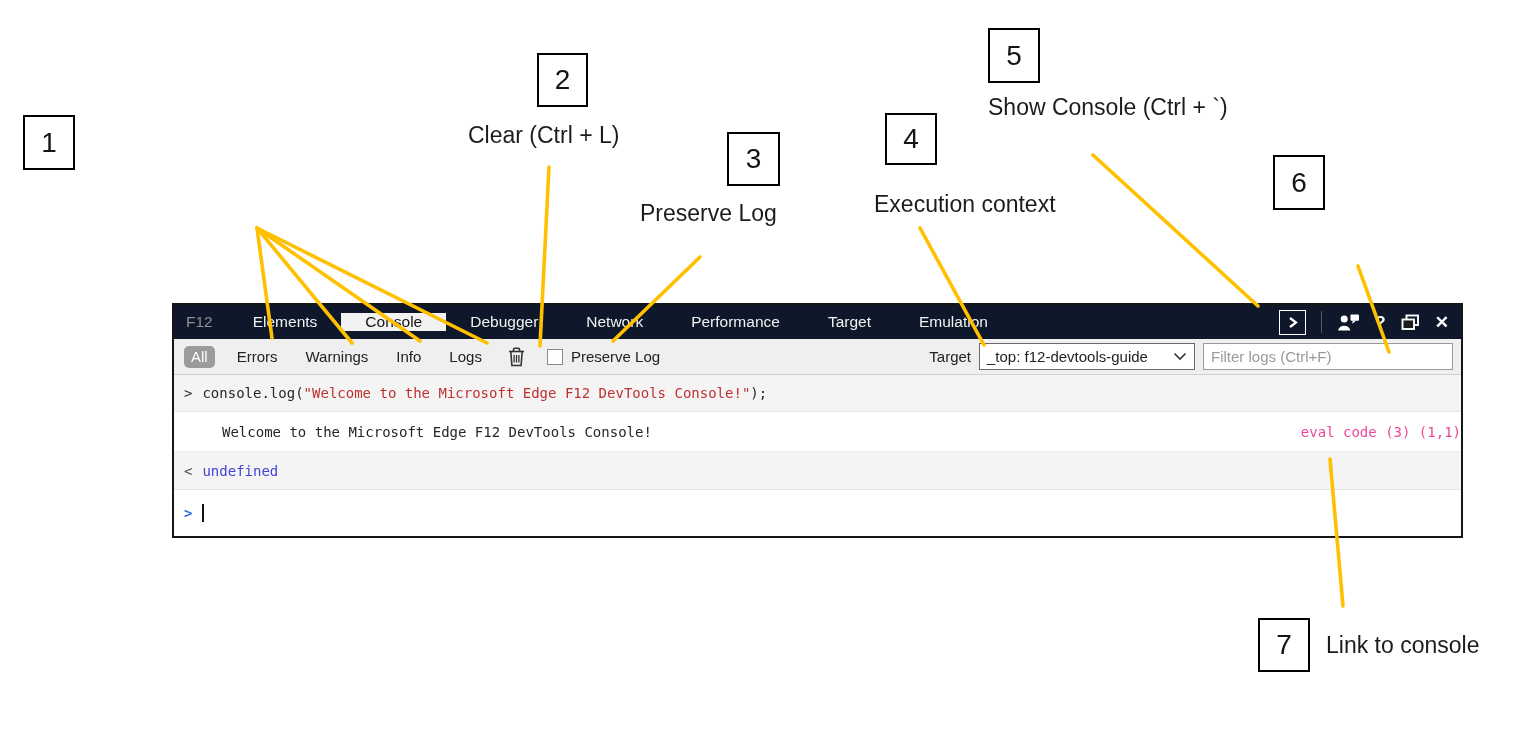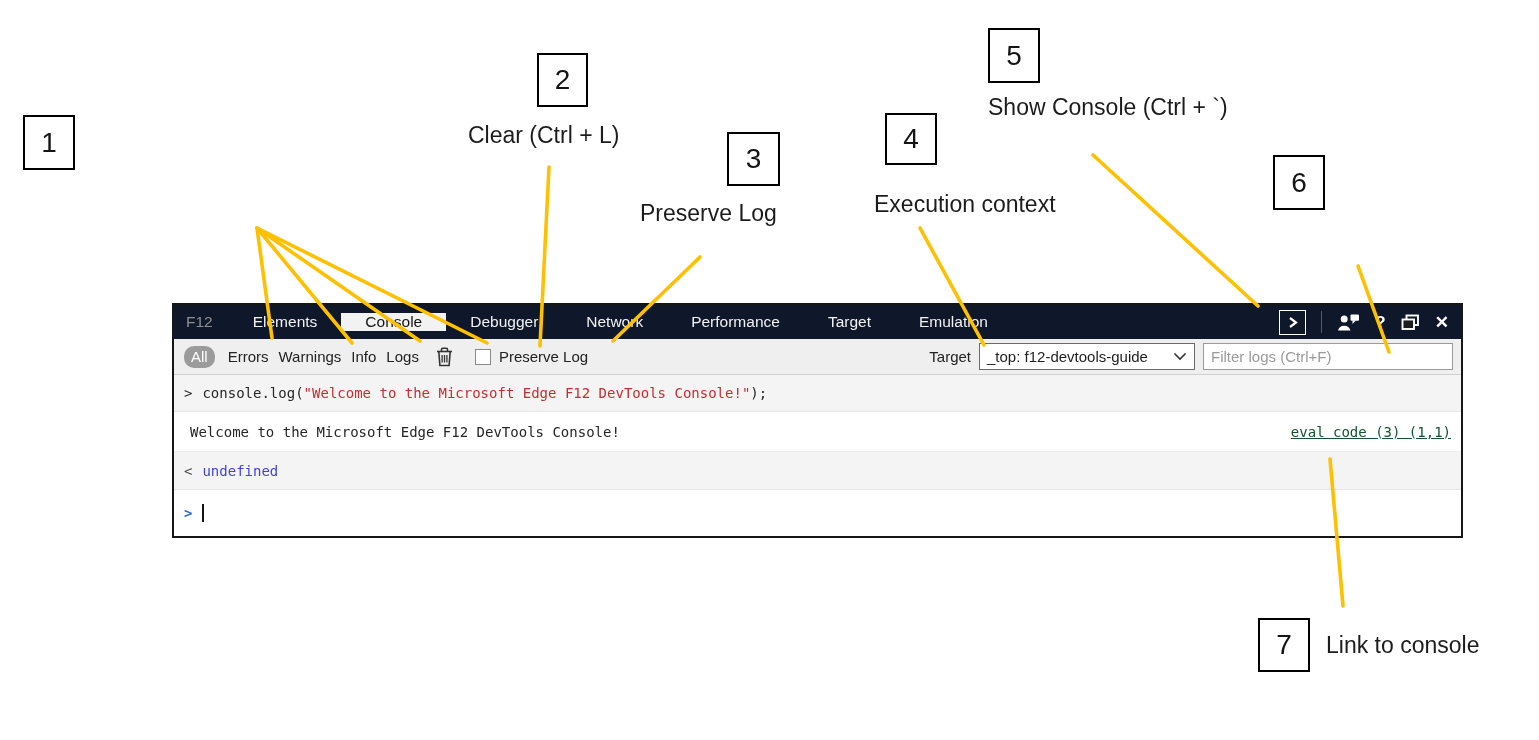--- a/index.html
+++ b/index.html
@@ -28,51 +28,51 @@
   .vsep { width:1px; height:22px; background:#5a5a5a; }
   .ticon { display:flex; align-items:center; justify-content:center; }
   .ticon.txt { font-size:17px; font-weight:bold; color:#fff; line-height:1; }
 
   
   .toolbar {
     height:36px; background:#efefef; border-bottom:1px solid #cfcfcf;
     display:flex; align-items:center; font-size:15px; color:#222;
     padding:0 8px; flex:0 0 auto;
   }
-  .pill { background:#9b9b9b; color:#fff; border-radius:10px; padding:2px 7px 3px; margin:0 8px 0 2px; }
-  .fbtn { margin:0 5px; white-space:nowrap; }
+  .pill { background:#9b9b9b; color:#fff; border-radius:5px; padding:2px 7px 3px; margin:0 8px 0 2px; }
+  .fbtn { margin:0 14px; white-space:nowrap; }
   .trash { margin:0 8px 0 12px; display:flex; align-items:center; }
   .cbx { width:16px; height:16px; background:#fff; border:1px solid #8a8a8a; margin:0 8px 0 14px; flex:0 0 auto; }
   .preserve { white-space:nowrap; }
   .rgroup { margin-left:auto; display:flex; align-items:center; gap:8px; }
   .tselect {
     width:216px; height:27px; border:1px solid #6a6a6a; background:#fff;
     display:flex; align-items:center; justify-content:space-between;
     padding:0 7px; white-space:nowrap; font-size:15px; color:#1e1e1e;
   }
   .finput {
     width:250px; height:27px; border:1px solid #9a9a9a; background:#fff;
     font-family:"Liberation Sans", sans-serif; font-size:15px; color:#737373; padding:0 7px; outline:none;
   }
   .finput::placeholder { color:#9a9a9a; }
 
   
   .conrow { font-family:"DejaVu Sans Mono", monospace; font-size:14px; display:flex; align-items:center; }
   .row-echo   { height:37px; background:#f4f4f4; border-bottom:1px solid #e6e6e6; padding-left:10px; }
-  .row-log    { height:40px; background:#fff;    border-bottom:1px solid #ededed; padding-left:16px; }
+  .row-log    { height:40px; background:#fff;    border-bottom:1px solid #ededed; padding-left:48px; }
   .row-result { height:38px; background:#f4f4f4; border-bottom:1px solid #e6e6e6; padding-left:10px; }
   .row-prompt { flex:1 1 auto; background:#fff; padding-left:10px; align-items:center; }
   .pch { margin-right:10px; }
   .pch.dark { color:#2c2c2c; }
   .pch.gray { color:#4a4a4a; }
   .pch.blue { color:#2b6bd4; font-weight:bold; }
   .code-dark { color:#262626; white-space:pre; }
   .code-string { color:#c13030; white-space:pre; }
   .val-undefined { color:#4343d7; }
-  .srclink { margin-left:auto; margin-right:10px; color:#14532d; text-decoration:underline; white-space:nowrap; }
+  .srclink { margin-left:auto; color:#ec4899; white-space:nowrap; }
   .cursor { display:inline-block; width:2px; height:18px; background:#111; }
 
   
   .cbox {
     position:absolute; border:2.5px solid #000; background:#fff;
     display:flex; align-items:center; justify-content:center;
     font-size:28px; color:#141414; z-index:4;
   }
   .clabel { position:absolute; font-size:23px; color:#1c1c1c; white-space:nowrap; z-index:4; }
   .overlay { position:absolute; left:0; top:0; z-index:5; pointer-events:none; }

